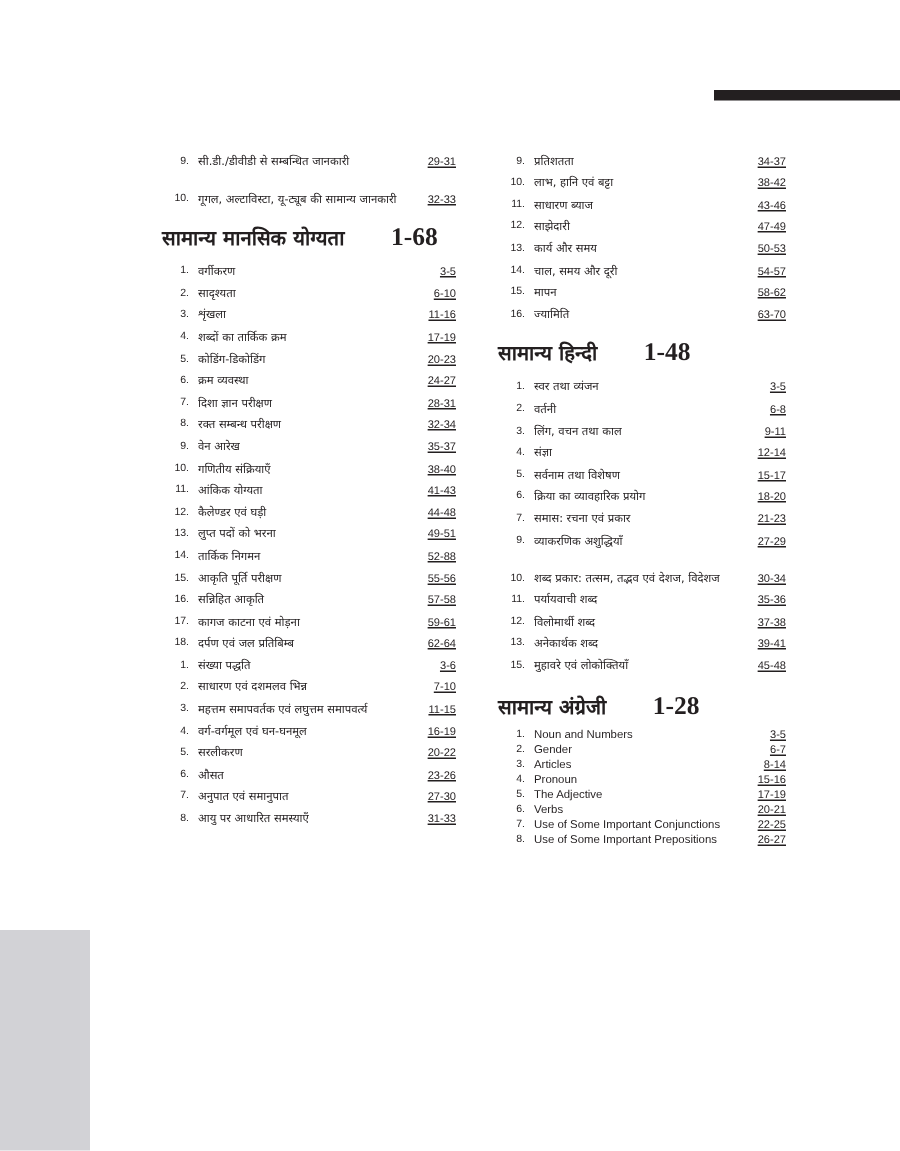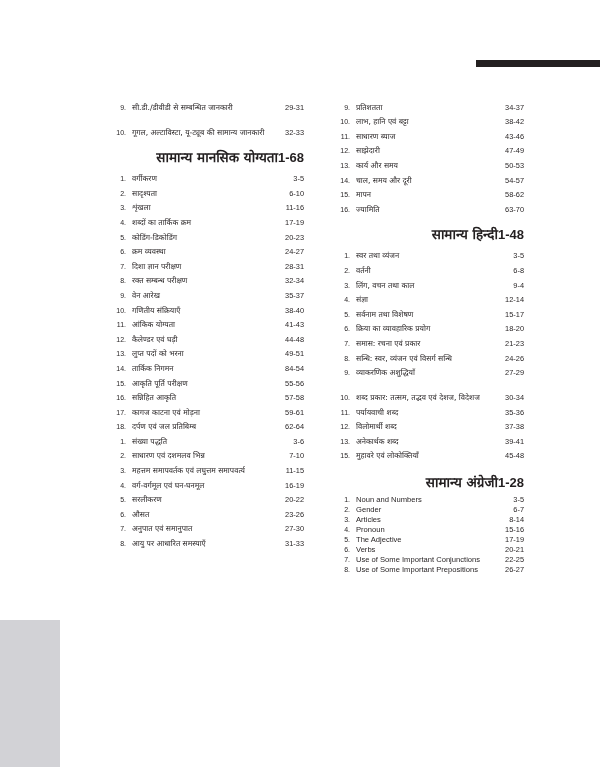--- a/index.html
+++ b/index.html
@@ -2,26 +2,26 @@
 <html><head>
 <meta charset="utf-8">
 <style>
   html,body{margin:0;padding:0;}
   body{width:600px;height:767px;background:#fff;position:relative;overflow:hidden;font-family:"DejaVu Sans","Liberation Sans",sans-serif;color:#231f20;}
   .topbar{position:absolute;left:476px;top:60px;width:124px;height:7px;background:#231f20;}
   .graybox{position:absolute;left:0;top:620px;width:60px;height:147px;background:#d2d2d6;}
   .col{position:absolute;top:98px;}
   .col.left{left:108px;width:196px;}
   .col.right{left:332px;width:192px;}
-  .sec-title{display:flex;justify-content:flex-end;align-items:baseline;font-weight:bold;font-size:13.5px;margin:6px 0 4px 0;}
-  .sec-title .r{font-family:Liberation Sans, sans-serif;font-size:13px;}
+  .sec-title{display:flex;justify-content:flex-start;align-items:baseline;font-weight:bold;font-size:13.5px;margin:6px 0 4px 0;}
+  .sec-title .r{font-family:Liberation Serif, serif;font-size:17px;margin-left:31px;}
   .item{display:flex;align-items:flex-end;font-size:7.6px;line-height:10px;min-height:14.6px;}
   .item .n{width:18px;text-align:right;padding-right:6px;flex:none;font-family:"Liberation Sans",sans-serif;font-size:7px;}
   .item .t{flex:1;}
-  .item .p{width:30px;text-align:right;flex:none;font-family:"Liberation Sans",sans-serif;font-size:7.4px;}
+  .item .p{width:30px;text-align:right;flex:none;font-family:"Liberation Sans",sans-serif;font-size:7.4px;text-decoration:underline;}
   .item.two{min-height:25px;}
   .eng .item{min-height:10px;line-height:10px;font-family:"Liberation Sans",sans-serif;font-size:7.6px;align-items:center;}
   .eng .item .t{font-family:"Liberation Sans",sans-serif;}
 </style>
 </head>
 <body>
 
 <div class="topbar"></div>
 <div class="graybox"></div>
 
@@ -103,21 +103,21 @@
         <span class="p">44-48</span>
       </div>
       <div class="item">
         <span class="n">13.</span>
         <span class="t">लुप्त पदों को भरना</span>
         <span class="p">49-51</span>
       </div>
       <div class="item">
         <span class="n">14.</span>
         <span class="t">तार्किक निगमन</span>
-        <span class="p">84-54</span>
+        <span class="p">52-88</span>
       </div>
       <div class="item">
         <span class="n">15.</span>
         <span class="t">आकृति पूर्ति परीक्षण</span>
         <span class="p">55-56</span>
       </div>
       <div class="item">
         <span class="n">16.</span>
         <span class="t">सन्निहित आकृति</span>
         <span class="p">57-58</span>
@@ -233,46 +233,41 @@
         <span class="p">3-5</span>
       </div>
       <div class="item">
         <span class="n">2.</span>
         <span class="t">वर्तनी</span>
         <span class="p">6-8</span>
       </div>
       <div class="item">
         <span class="n">3.</span>
         <span class="t">लिंग, वचन तथा काल</span>
-        <span class="p">9-4</span>
+        <span class="p">9-11</span>
       </div>
       <div class="item">
         <span class="n">4.</span>
         <span class="t">संज्ञा</span>
         <span class="p">12-14</span>
       </div>
       <div class="item">
         <span class="n">5.</span>
         <span class="t">सर्वनाम तथा विशेषण</span>
         <span class="p">15-17</span>
       </div>
       <div class="item">
         <span class="n">6.</span>
         <span class="t">क्रिया का व्यावहारिक प्रयोग</span>
         <span class="p">18-20</span>
       </div>
       <div class="item">
         <span class="n">7.</span>
         <span class="t">समास: रचना एवं प्रकार</span>
         <span class="p">21-23</span>
-      </div>
-      <div class="item">
-        <span class="n">8.</span>
-        <span class="t">सन्धि: स्वर, व्यंजन एवं विसर्ग सन्धि</span>
-        <span class="p">24-26</span>
       </div>
       <div class="item">
         <span class="n">9.</span>
         <span class="t">व्याकरणिक अशुद्धियाँ</span>
         <span class="p">27-29</span>
       </div>
       <div class="item two">
         <span class="n">10.</span>
         <span class="t">शब्द प्रकार: तत्सम, तद्भव एवं देशज, विदेशज</span>
         <span class="p">30-34</span>

